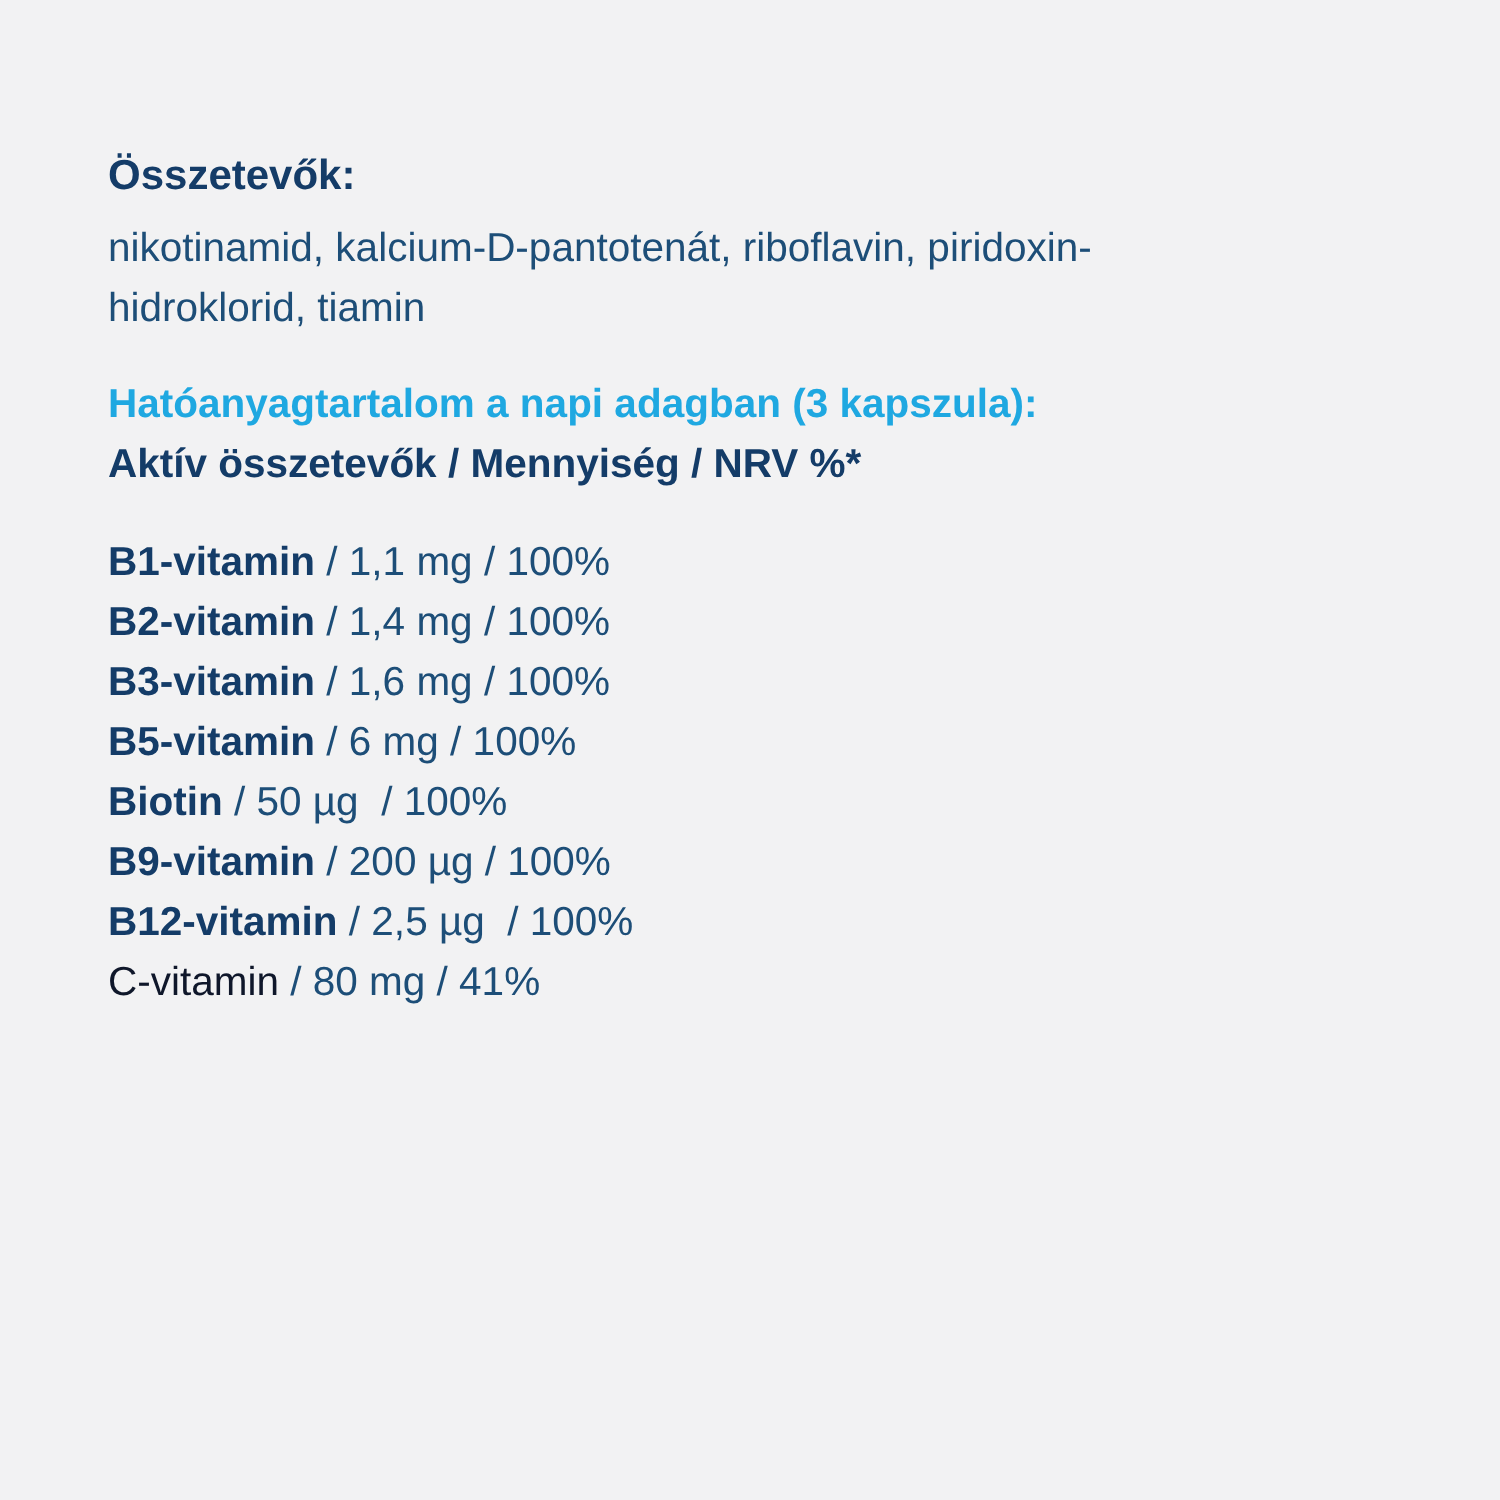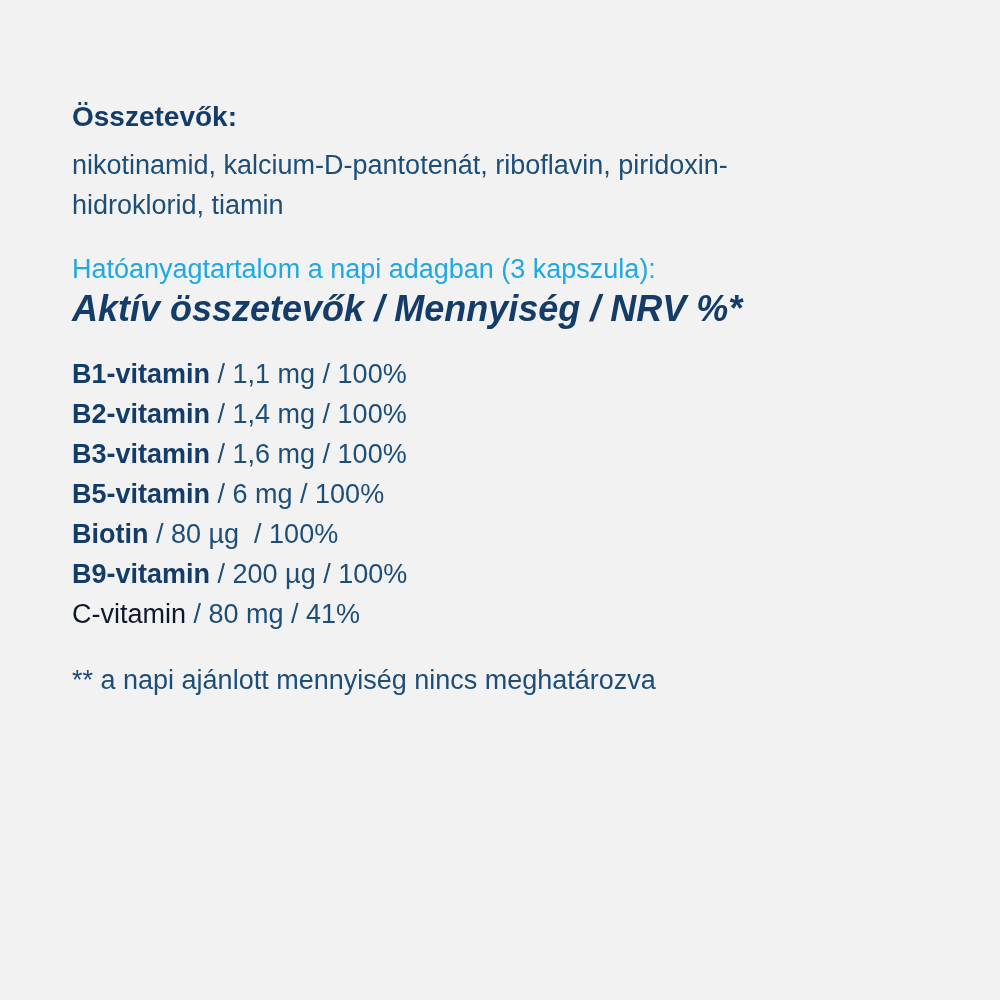--- a/index.html
+++ b/index.html
@@ -26,30 +26,29 @@
     margin-top: 8px;
     font-size: 27px;
     line-height: 40px;
     color: #1d4e78;
     max-width: 870px;
   }
   .ingredients-body .line { display: block; }
   .actives-heading {
     margin-top: 24px;
     font-size: 27px;
-    font-weight: normal;
+    font-weight: bold;
     color: #1fa8e1;
     line-height: 40px;
   }
   .actives-subheading {
-    font-size: 36px;
+    font-size: 27px;
     font-weight: bold;
     color: #143c68;
     line-height: 40px;
-    font-style: italic;
   }
   .actives-list {
     margin-top: 25px;
     list-style: none;
   }
   .actives-list .row {
     font-size: 27px;
     line-height: 40px;
     white-space: pre-wrap;
   }
@@ -77,22 +76,22 @@
 
   <h3 class="actives-heading">Hatóanyagtartalom a napi adagban (3 kapszula):</h3>
 
   <div class="actives-subheading">Aktív összetevők / Mennyiség / NRV %*</div>
 
   <ul class="actives-list">
       <li class="row"><span class="row-name bold">B1-vitamin</span><span class="row-rest"> / 1,1 mg / 100%</span></li>
       <li class="row"><span class="row-name bold">B2-vitamin</span><span class="row-rest"> / 1,4 mg / 100%</span></li>
       <li class="row"><span class="row-name bold">B3-vitamin</span><span class="row-rest"> / 1,6 mg / 100%</span></li>
       <li class="row"><span class="row-name bold">B5-vitamin</span><span class="row-rest"> / 6 mg / 100%</span></li>
-      <li class="row"><span class="row-name bold">Biotin</span><span class="row-rest"> / 80 µg  / 100%</span></li>
+      <li class="row"><span class="row-name bold">Biotin</span><span class="row-rest"> / 50 µg  / 100%</span></li>
       <li class="row"><span class="row-name bold">B9-vitamin</span><span class="row-rest"> / 200 µg / 100%</span></li>
+      <li class="row"><span class="row-name bold">B12-vitamin</span><span class="row-rest"> / 2,5 µg  / 100%</span></li>
       <li class="row"><span class="row-name">C-vitamin</span><span class="row-rest"> / 80 mg / 41%</span></li>
     </ul>
 
   <div class="footnotes">
-    <span class="footnote">** a napi ajánlott mennyiség nincs meghatározva</span>
   </div>
 
 </div>
 
 </body></html>

